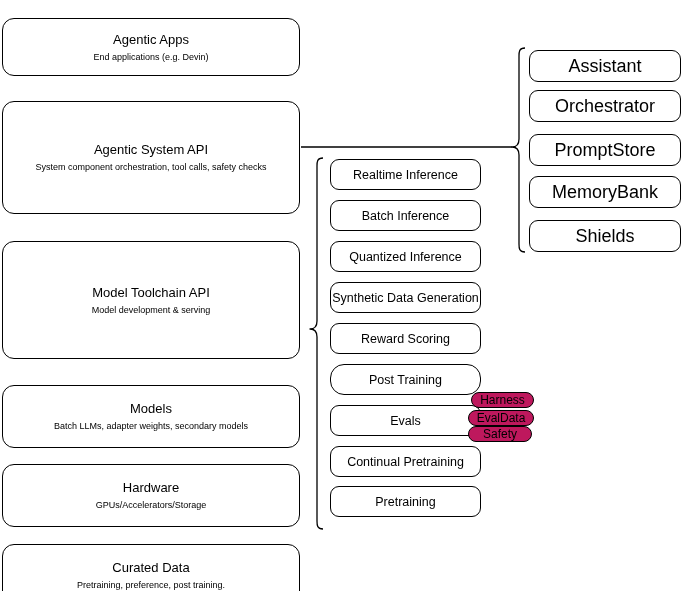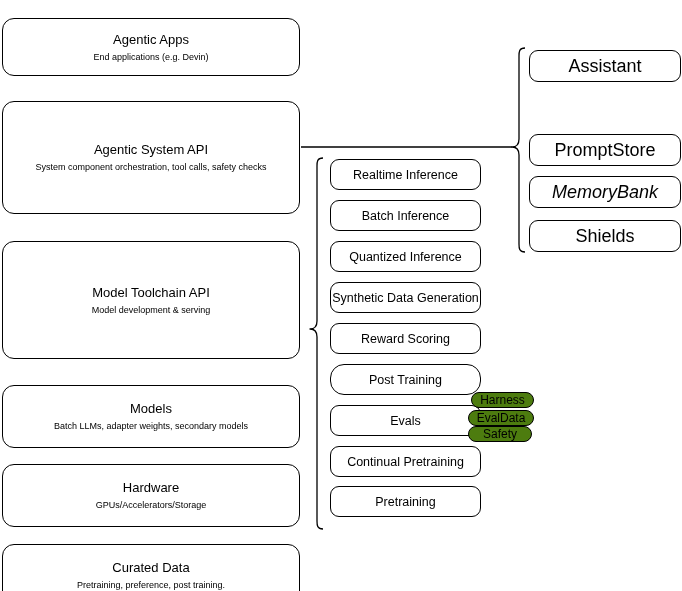--- a/index.html
+++ b/index.html
@@ -76,21 +76,21 @@
     border-radius: 9px;
   }
   .right .title { font-size: 18px; }
 
   
   .pill {
     position: absolute;
     box-sizing: border-box;
     border: 1.3px solid #000000;
     border-radius: 999px;
-    background: #4d7c0f;
+    background: #be185d;
     display: flex;
     align-items: center;
     justify-content: center;
     font-size: 12px;
     line-height: 12px;
     white-space: nowrap;
     color: #000000;
   }
 
   
@@ -194,23 +194,26 @@
     <div class="title">Pretraining</div>
   </div>
 
   <div class="pill" style="left:471px; top:376px; width:63px; height:16px;">Harness</div>
   <div class="pill" style="left:468px; top:394px; width:66px; height:16px;">EvalData</div>
   <div class="pill" style="left:468px; top:410px; width:64px; height:16px;">Safety</div>
 
   <div class="box right" style="top:34px;">
     <div class="title">Assistant</div>
   </div>
+  <div class="box right" style="top:74px;">
+    <div class="title">Orchestrator</div>
+  </div>
   <div class="box right" style="top:118px;">
     <div class="title">PromptStore</div>
   </div>
-  <div class="box right" style="top:160px;font-style:italic;">
+  <div class="box right" style="top:160px;">
     <div class="title">MemoryBank</div>
   </div>
   <div class="box right" style="top:204px;">
     <div class="title">Shields</div>
   </div>
 
 </div>
 
 </body></html>

